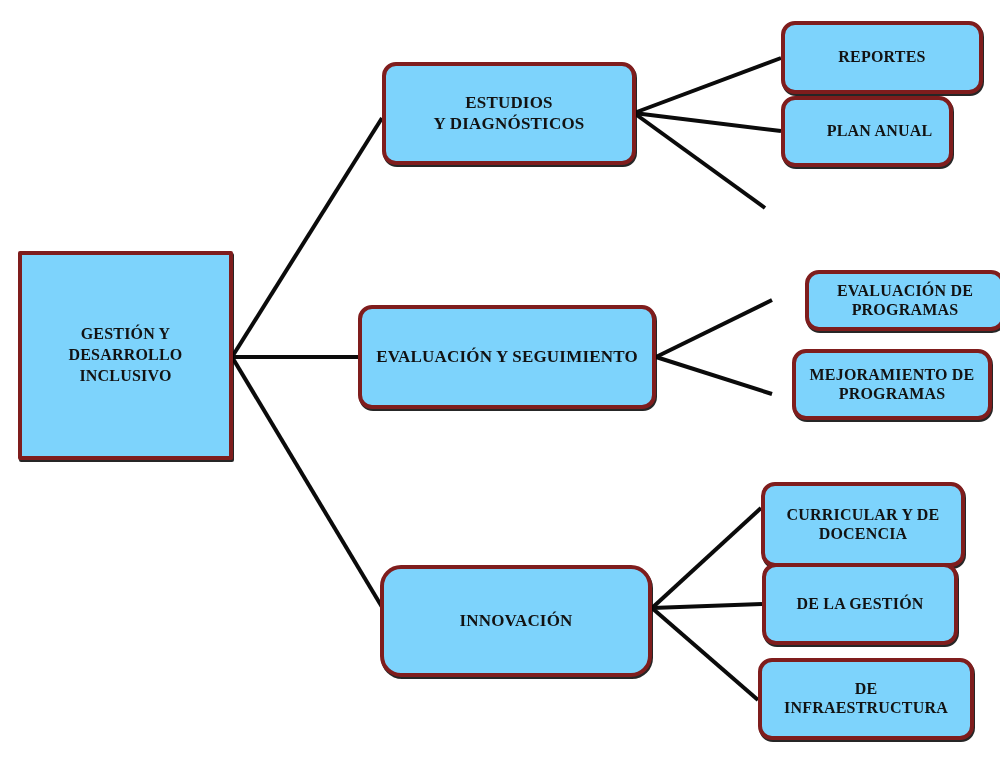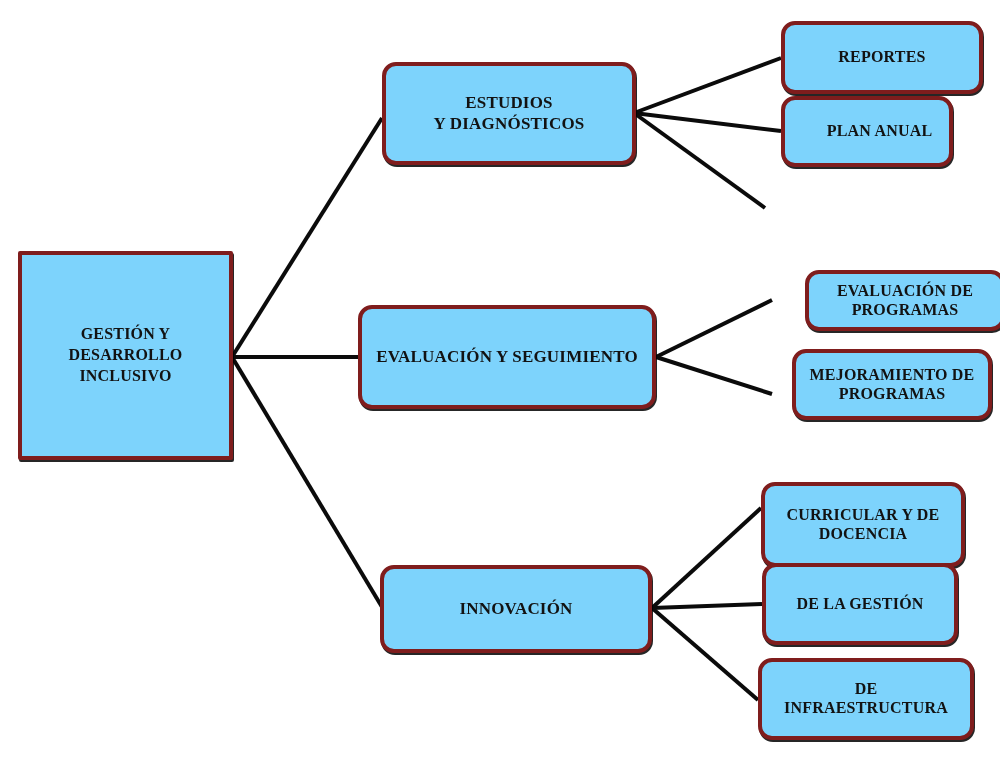--- a/index.html
+++ b/index.html
@@ -95,21 +95,21 @@
 
   <div class="node level2" style="left:382px; top:62px; width:254px; height:103px;">
     <span class="label">ESTUDIOS
 Y DIAGNÓSTICOS</span>
   </div>
 
   <div class="node level2" style="left:358px; top:305px; width:298px; height:104px;text-align:right;">
     <span class="label">EVALUACIÓN Y SEGUIMIENTO</span>
   </div>
 
-  <div class="node level2" style="left:380px; top:565px; width:272px; height:88px;">
+  <div class="node level2" style="left:380px; top:565px; width:272px; height:112px;border-radius:21px;">
     <span class="label">INNOVACIÓN</span>
   </div>
 
   <div class="node leaf" style="left:781px; top:21px; width:202px; height:73px;">
     <span class="label">REPORTES</span>
   </div>
 
   <div class="node leaf" style="left:781px; top:96px; width:172px; height:71px;padding-left:25px;">
     <span class="label">PLAN ANUAL</span>
   </div>

